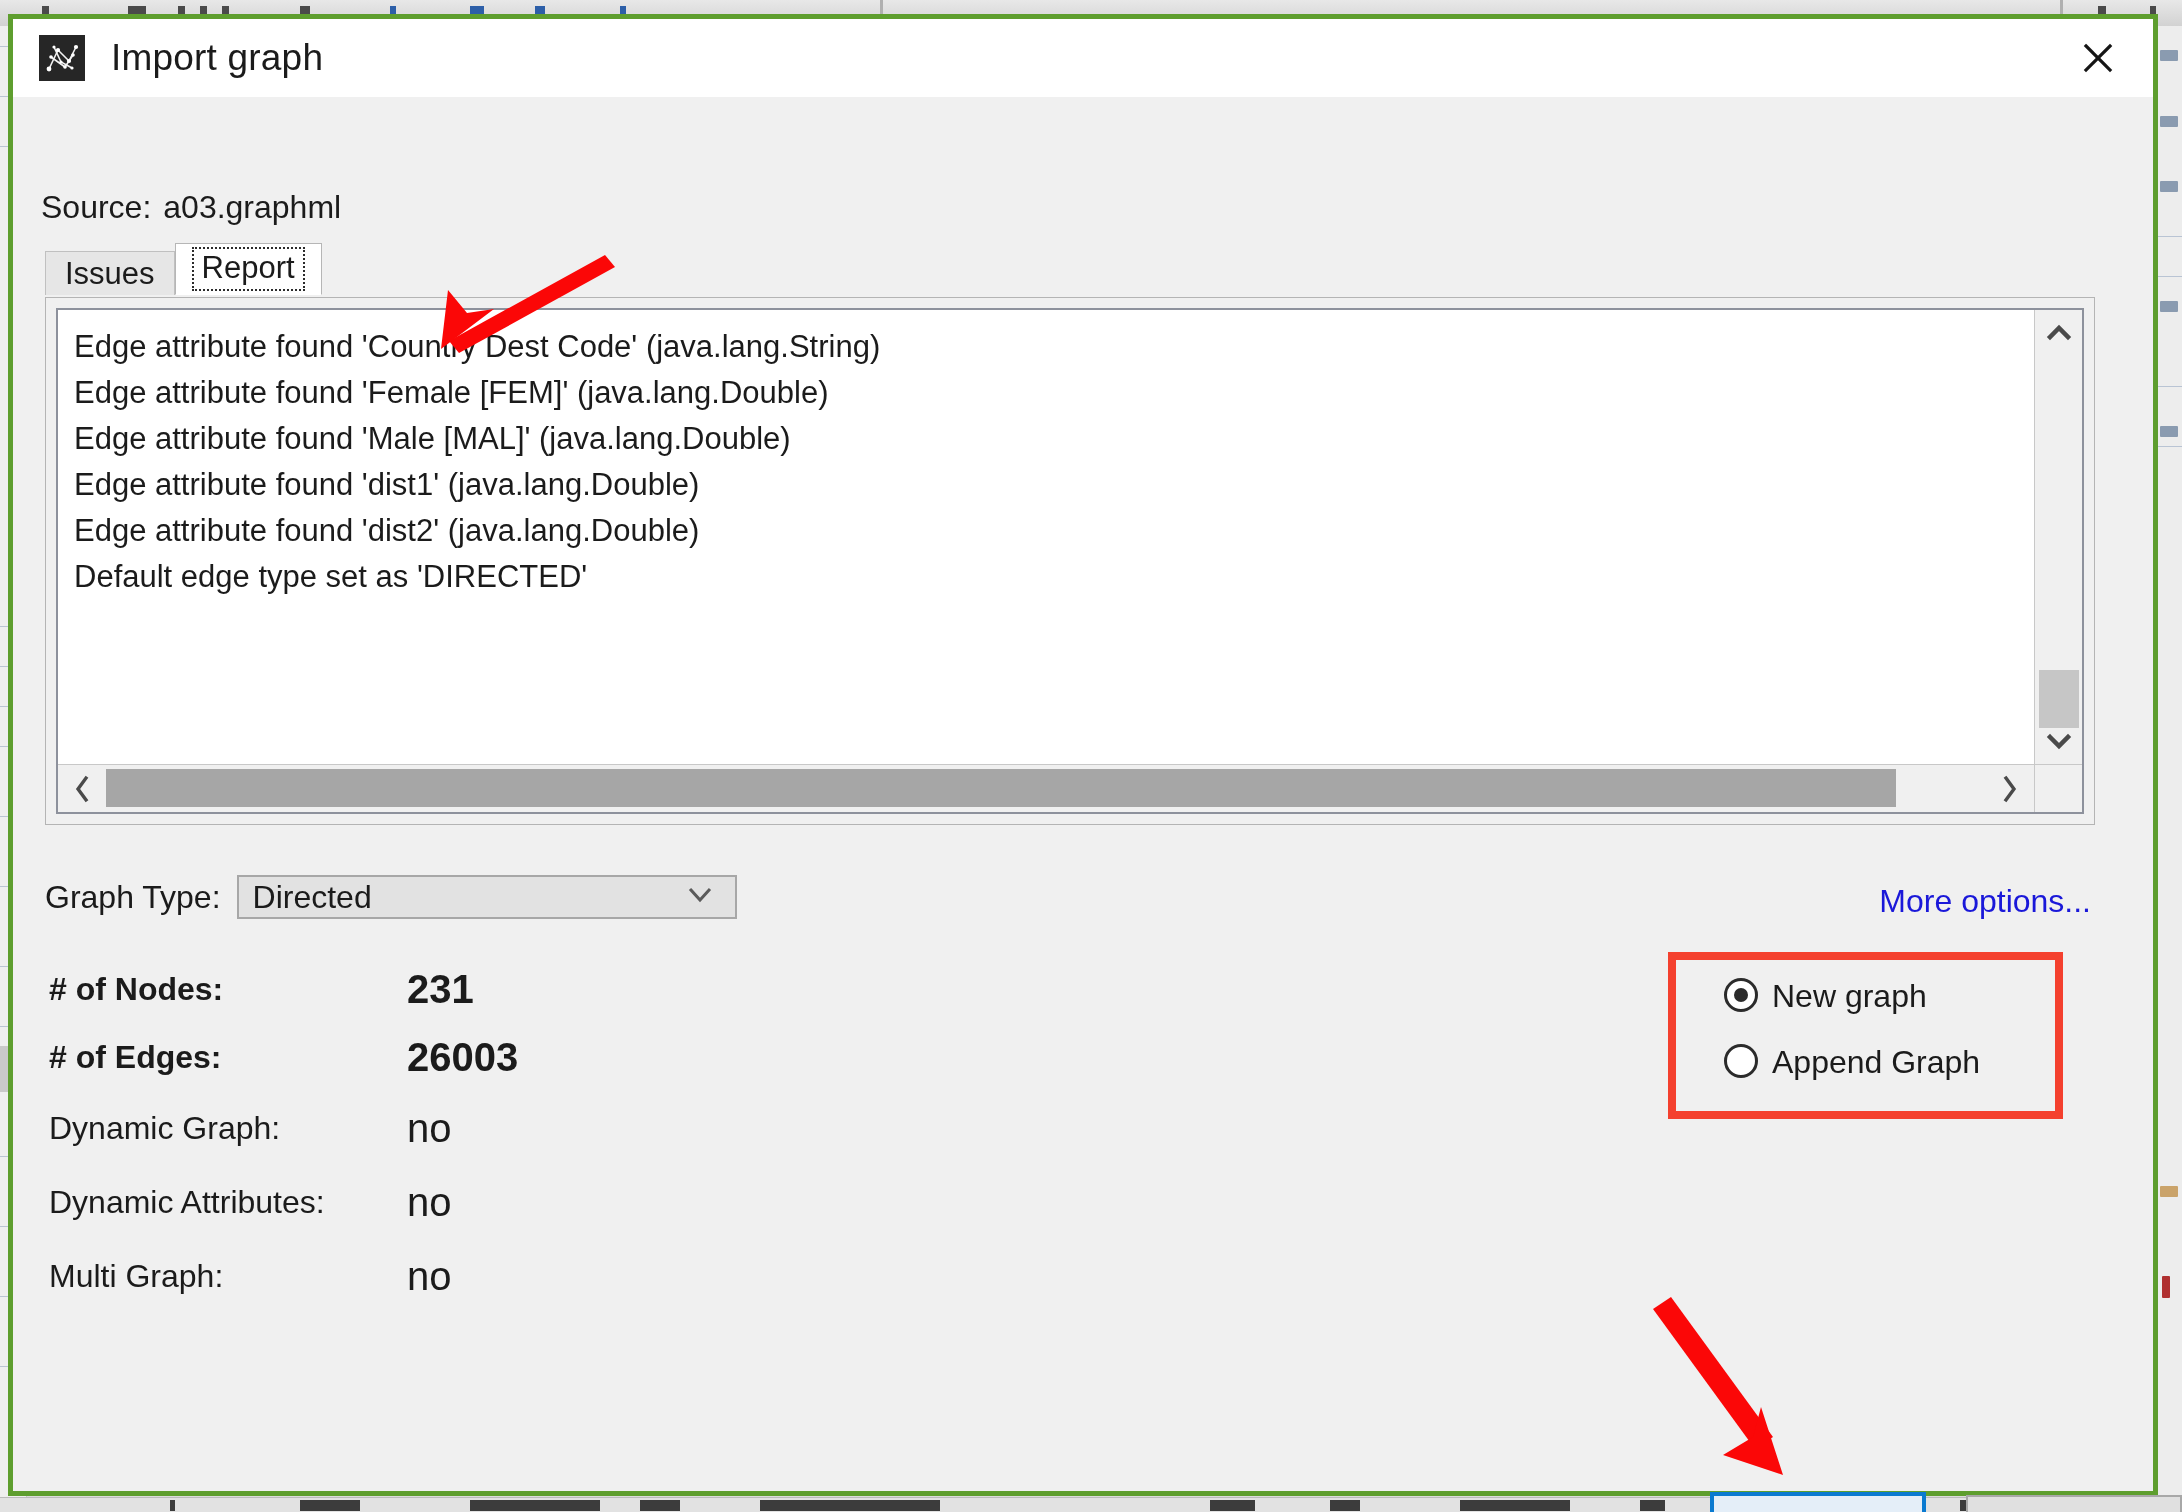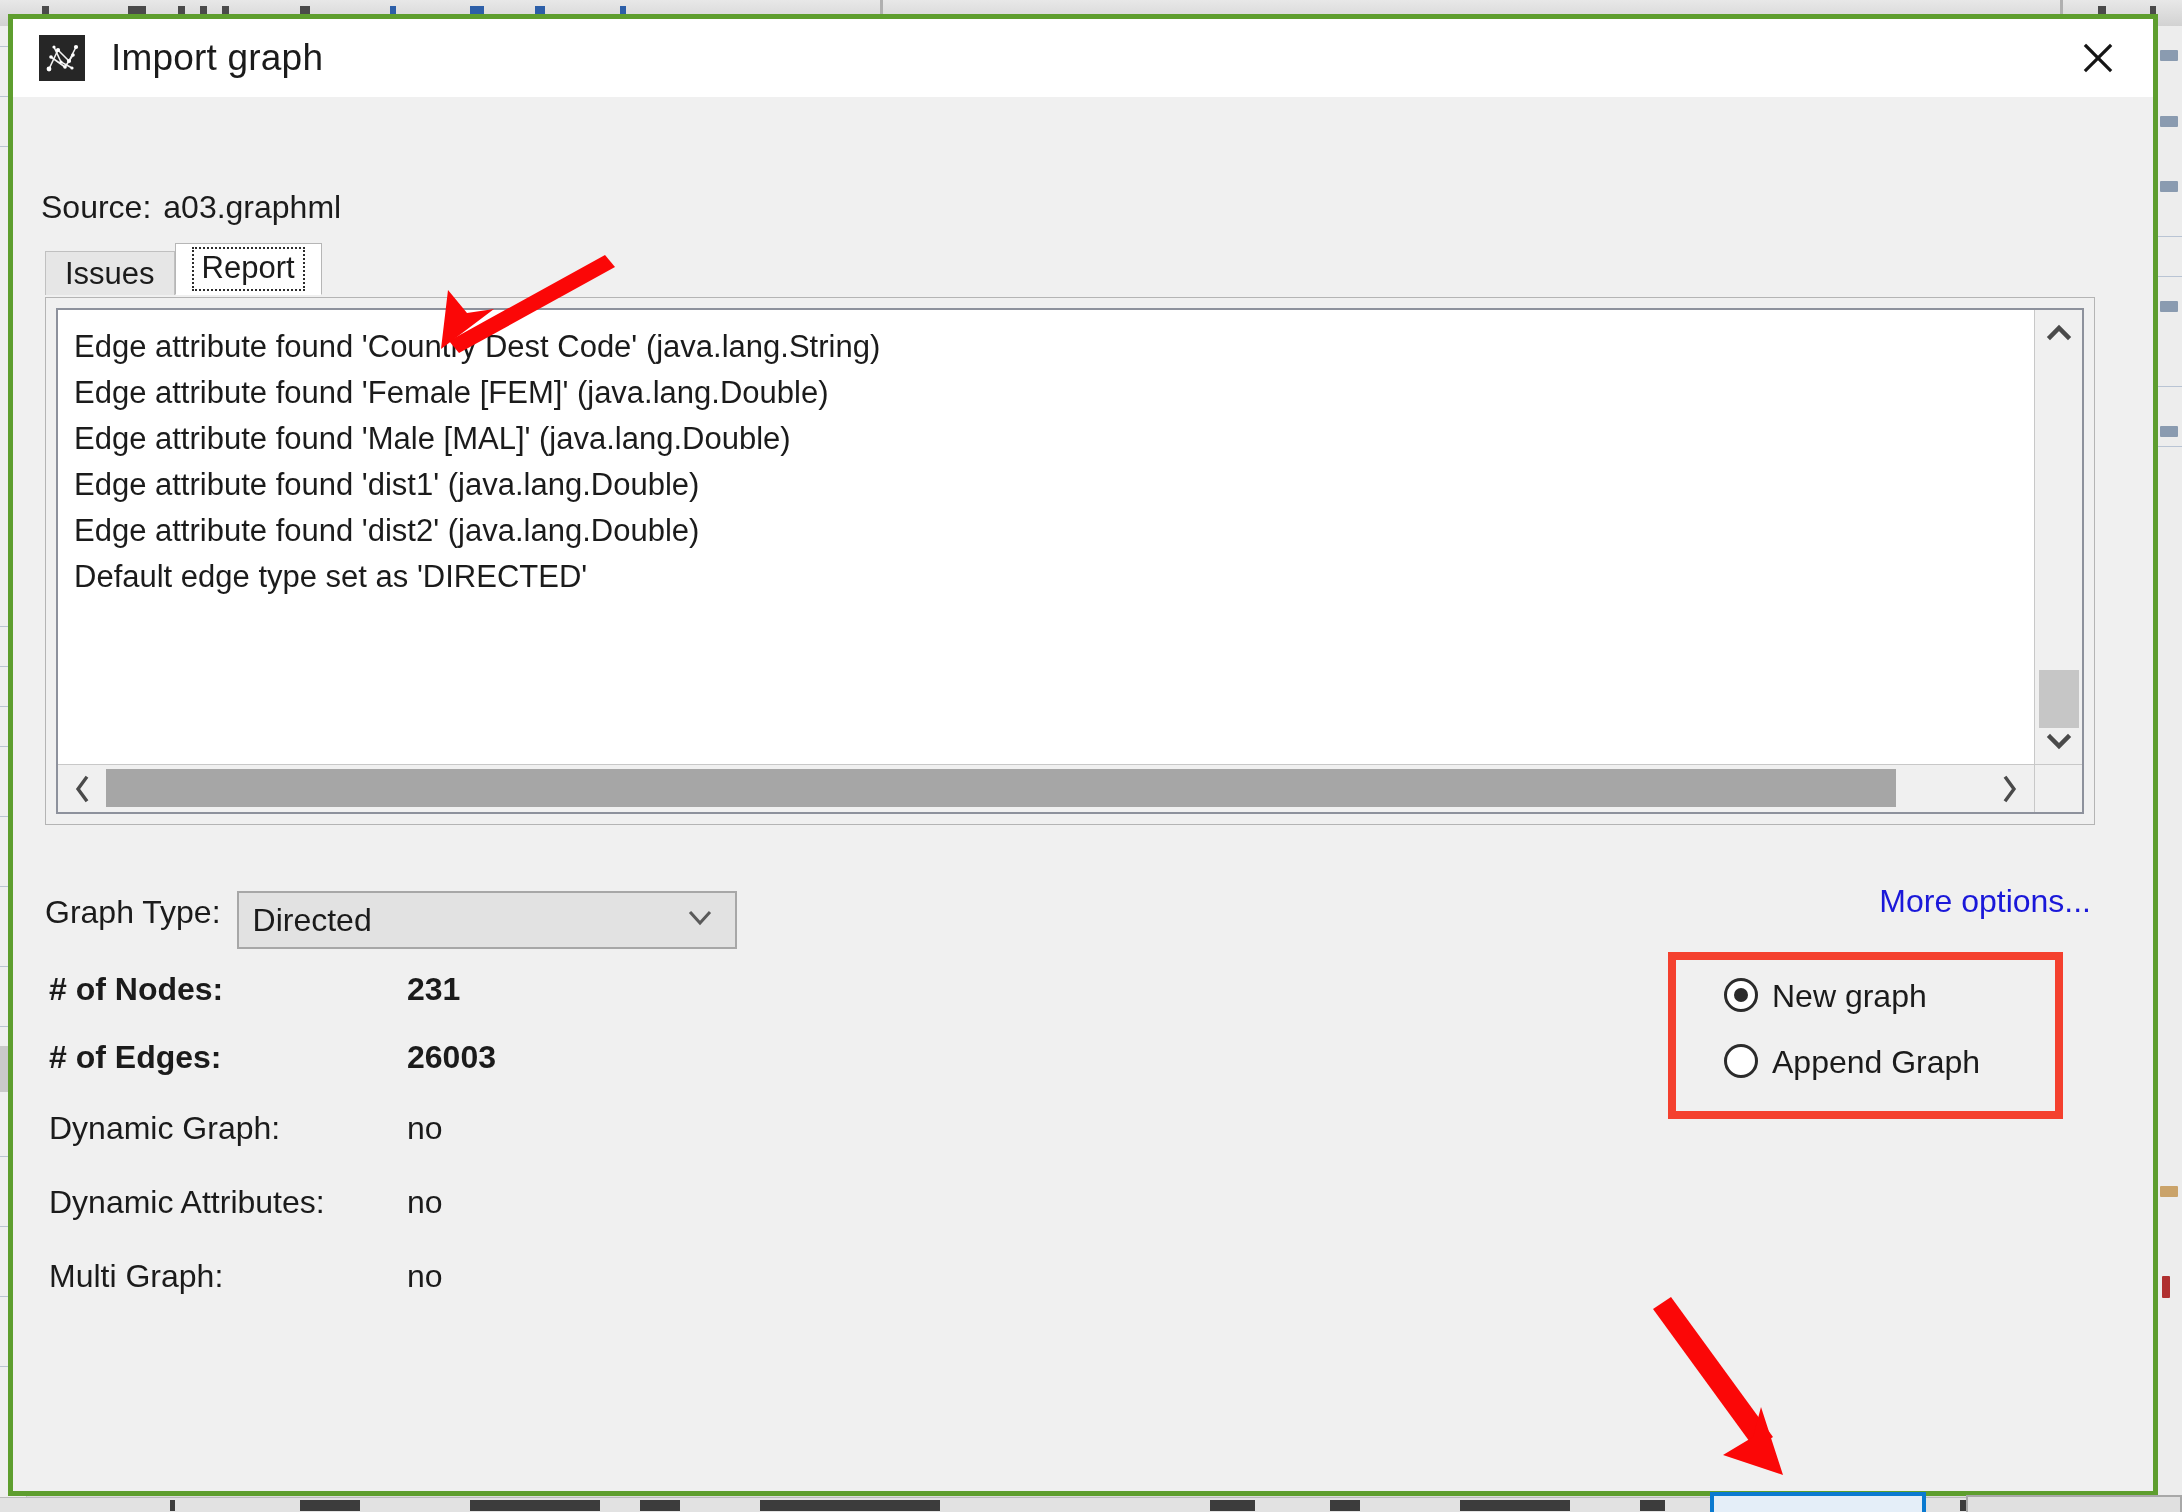--- a/index.html
+++ b/index.html
@@ -289,29 +289,28 @@
     align-items: center;
   }
   #graphtype-label {
     font-size: 32px;
     color: #1b1b1b;
     white-space: nowrap;
   }
   #graphtype-select {
     margin-left: 16px;
     width: 500px;
-    height: 58px;
+    height: 44px;
     background: #e2e2e2;
     border: 2px solid #a7a7a7;
     box-sizing: border-box;
     display: flex;
     align-items: center;
     position: relative;
     cursor: pointer;
-    margin-top: 16px;
   }
   #graphtype-value {
     font-size: 32px;
     color: #1b1b1b;
     margin-left: 14px;
     white-space: nowrap;
   }
   #graphtype-caret {
     position: absolute;
     right: 20px;
@@ -340,21 +339,21 @@
     align-items: center;
     height: 68px;
   }
   .stat-label {
     width: 358px;
     font-size: 32px;
     color: #1b1b1b;
     white-space: nowrap;
   }
   .stat-value {
-    font-size: 32px;
+    font-size: 40px;
     color: #1b1b1b;
     white-space: nowrap;
   }
   .stat-row.bold .stat-label,
   .stat-row.bold .stat-value {
     font-weight: bold;
   }
 
   
   #radio-group {

